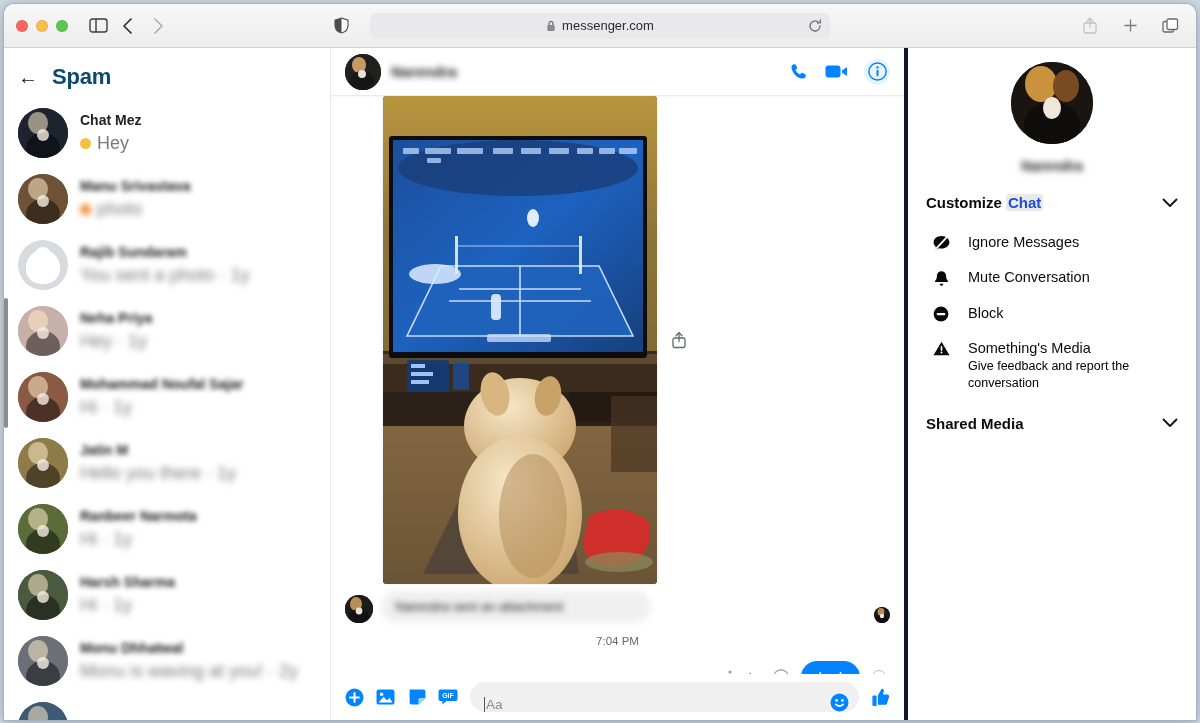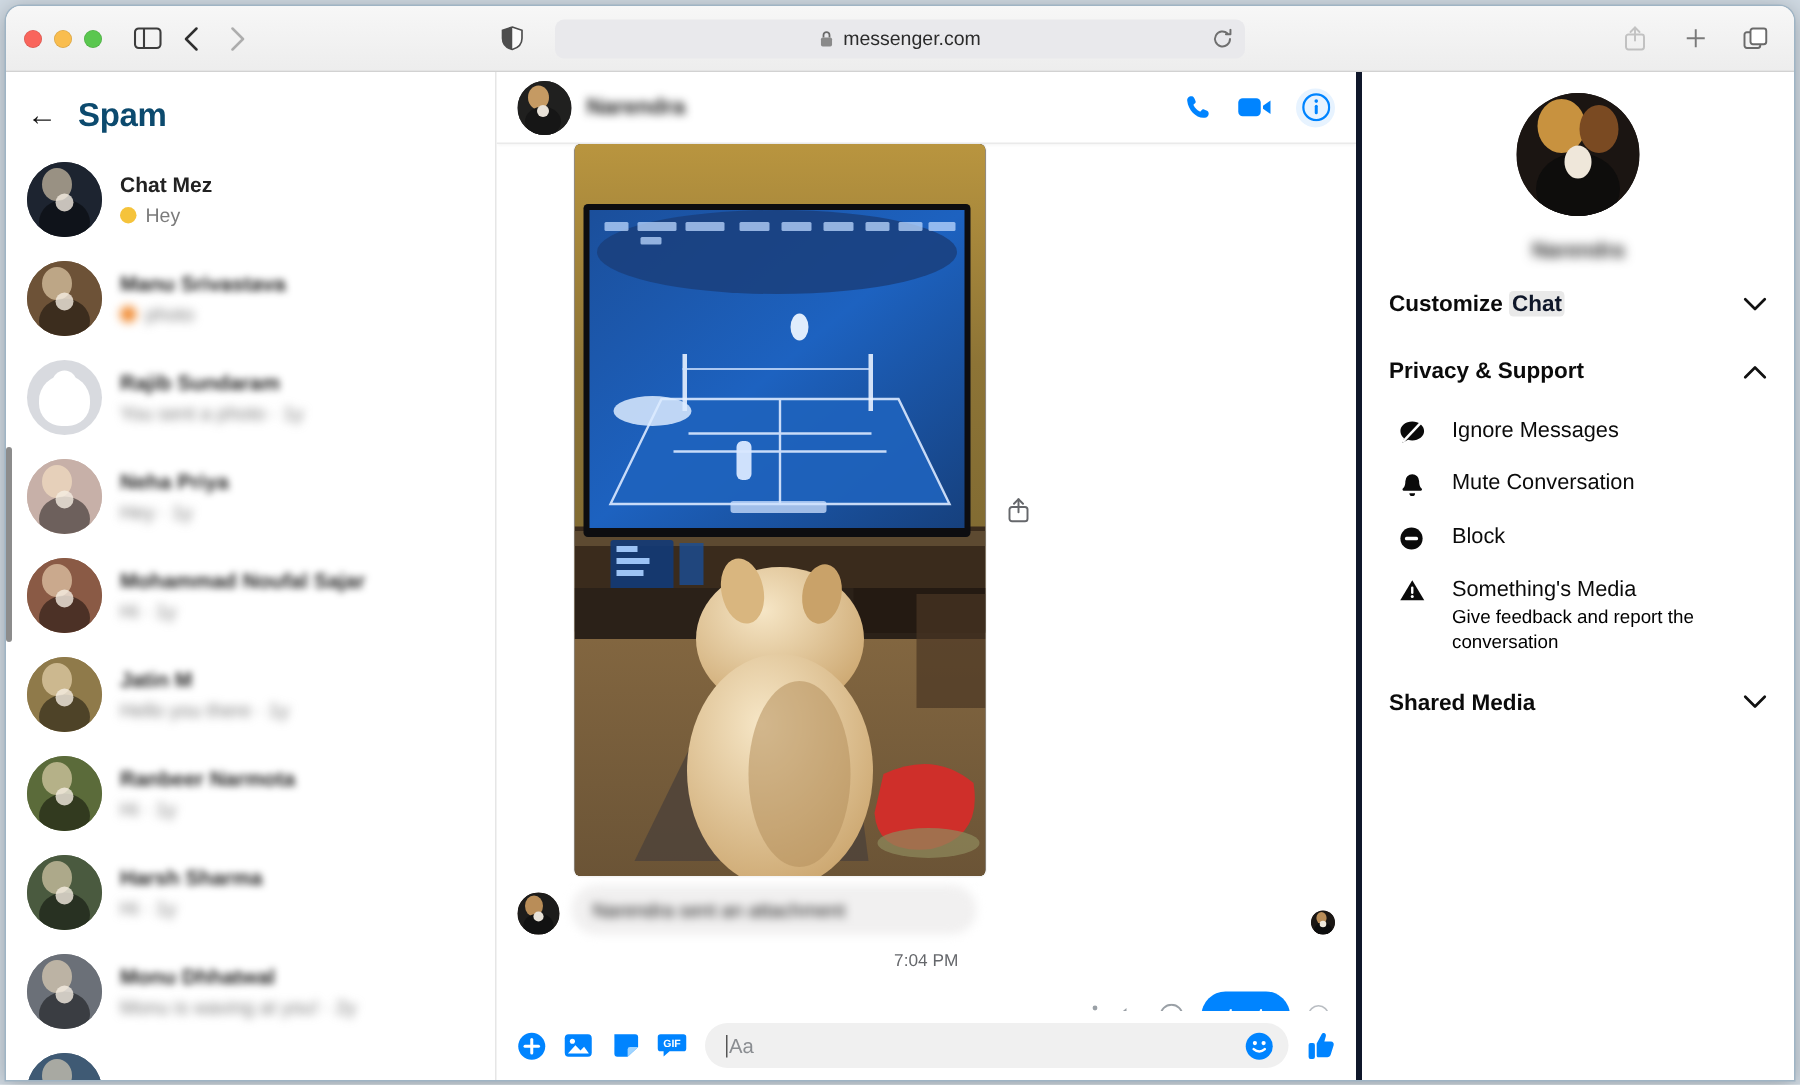--- a/index.html
+++ b/index.html
@@ -69,21 +69,21 @@
     content:""; position:absolute; left:50%; top:54%; transform:translate(-50%,-50%);
     width:34px; height:34px; border-radius:50% 50% 44% 44%;
     background:#fff;
   }
   .av.generic::before{
     content:""; position:absolute; left:50%; top:30%; transform:translate(-50%,-50%);
     width:16px; height:16px; border-radius:50%; background:#fff; z-index:2;
   }
   .tmeta { min-width: 0; flex: 1 1 auto; }
   .tname { font-size: 14px; color: #222; font-weight: 600; white-space: nowrap; overflow: hidden; }
-  .tsnip { font-size: 13px; color: #7b7b7b; margin-top: 5px; display: flex; align-items: center; gap: 6px; white-space: nowrap; overflow: hidden; }
+  .tsnip { font-size: 18px; color: #7b7b7b; margin-top: 5px; display: flex; align-items: center; gap: 6px; white-space: nowrap; overflow: hidden; }
   .blur1 { filter: blur(2.6px); }
   .blur2 { filter: blur(3.2px); }
   .dot-badge { width: 11px; height: 11px; border-radius: 50%; display: inline-block; flex: 0 0 11px; }
   .scroll-nub {
     position: absolute; left: 0; top: 250px; width: 4px; height: 130px;
     background: rgba(0,0,0,.45); border-radius: 2px;
   }
   
   .conv { flex: 1 1 auto; display: flex; flex-direction: column; min-width: 0; background: #fff;
           border-right: 4px solid #0f172a; }
@@ -121,36 +121,36 @@
     font-size: 14px; font-weight: 600;
   }
   .check { width: 14px; height: 14px; border-radius: 50%; border: 1px solid #b9bdc2;
            color: #b9bdc2; display: flex; align-items: center; justify-content: center; font-size: 9px; }
   .composer {
     flex: 0 0 46px; display: flex; align-items: center; gap: 12px; padding: 0 12px 0 14px;
   }
   .c-ico { color: #0084ff; display: flex; align-items: center; }
   .c-input {
     flex: 1 1 auto; height: 30px; background: #f0f0f0; border-radius: 16px;
-    display: flex; align-items: center; padding: 0 14px; position: relative;
+    display: flex; align-items: flex-end; padding: 0 14px; position: relative;
   }
   .c-input .caret { width:1px; height:15px; background:#555; margin-right:1px; }
   .c-ph { font-size: 13.5px; color: #8a8d91; }
   .c-emoji { position: absolute; right: 10px; color: #0084ff; display: flex; }
   
   .details { width: 288px; flex: 0 0 288px; background: #fff; padding: 0 16px; overflow: hidden; }
   .d-hero { padding: 14px 0 6px; display: flex; flex-direction: column; align-items: center; }
   .d-av { width: 82px; height: 82px; border-radius: 50%; overflow: hidden; background: #241d1a; position: relative; }
   .d-name { margin-top: 14px; font-size: 14px; font-weight: 600; color: #222; filter: blur(3.4px); }
   .sect {
     display: flex; align-items: center; justify-content: space-between;
     padding: 14px 2px; font-size: 15px; font-weight: 700; color: #0b0b0b;
   }
   .sect .chev { color: #111; display: flex; }
-  .hl { background: #e9e9e9; border-radius: 3px; padding: 0 2px; color: #0f172a; }
+  .hl { background: #e9e9e9; border-radius: 3px; padding: 0 2px; color: #1d4ed8; }
   .d-row { display: flex; align-items: flex-start; gap: 18px; padding: 9px 8px; }
   .d-ico { width: 18px; display: flex; justify-content: center; color: #0a0a0a; flex: 0 0 18px; margin-top: 1px; }
   .d-label { font-size: 14.5px; color: #0b0b0b; }
   .d-sub { font-size: 12.5px; color: #000000; line-height: 1.35; margin-top: 2px; max-width: 180px; }
   svg { display: block; }
 </style>
 </head>
 <body>
 
 <div class="window">
@@ -621,28 +621,20 @@
 
       <div class="sect">
         <span>Customize <span class="hl">Chat</span></span>
         <span class="chev">
           <svg width="16" height="10" viewBox="0 0 16 10">
               <polyline points="1.5,1.5 8,8 14.5,1.5" fill="none" stroke="#111" stroke-width="1.8" stroke-linecap="round" stroke-linejoin="round"></polyline>
             </svg>
         </span>
       </div>
 
-      <div class="sect">
-        <span>Privacy &amp; Support</span>
-        <span class="chev">
-          <svg width="16" height="10" viewBox="0 0 16 10">
-              <polyline points="1.5,8.5 8,2 14.5,8.5" fill="none" stroke="#111" stroke-width="1.8" stroke-linecap="round" stroke-linejoin="round"></polyline>
-            </svg>
-        </span>
-      </div>
 
       <div class="d-row">
         <span class="d-ico">
           <svg width="17" height="16" viewBox="0 0 17 16">
               <path d="M8.5 1 C12.9 1 16.4 3.8 16.4 7.3 c0 3.5-3.5 6.3-7.9 6.3 -1 0-1.9-.1-2.8-.4 L2 15.2 l1-3.1 C1.5 10.9 .6 9.2 .6 7.3 .6 3.8 4.1 1 8.5 1 Z" fill="#0a0a0a"></path>
               <line x1="2.2" y1="14.6" x2="14.6" y2="1.4" stroke="#fff" stroke-width="1.7"></line>
             </svg>
         </span>
         <span class="d-label">Ignore Messages</span>
       </div>

